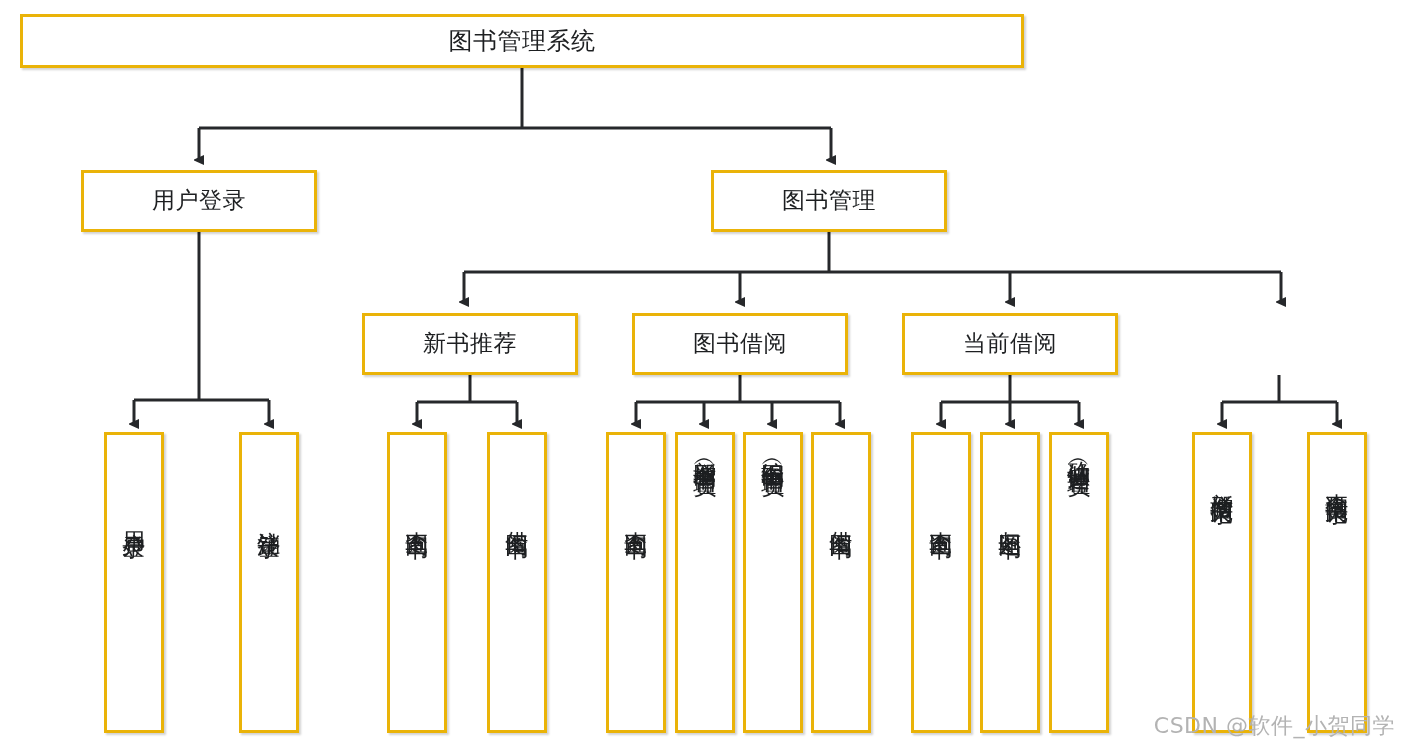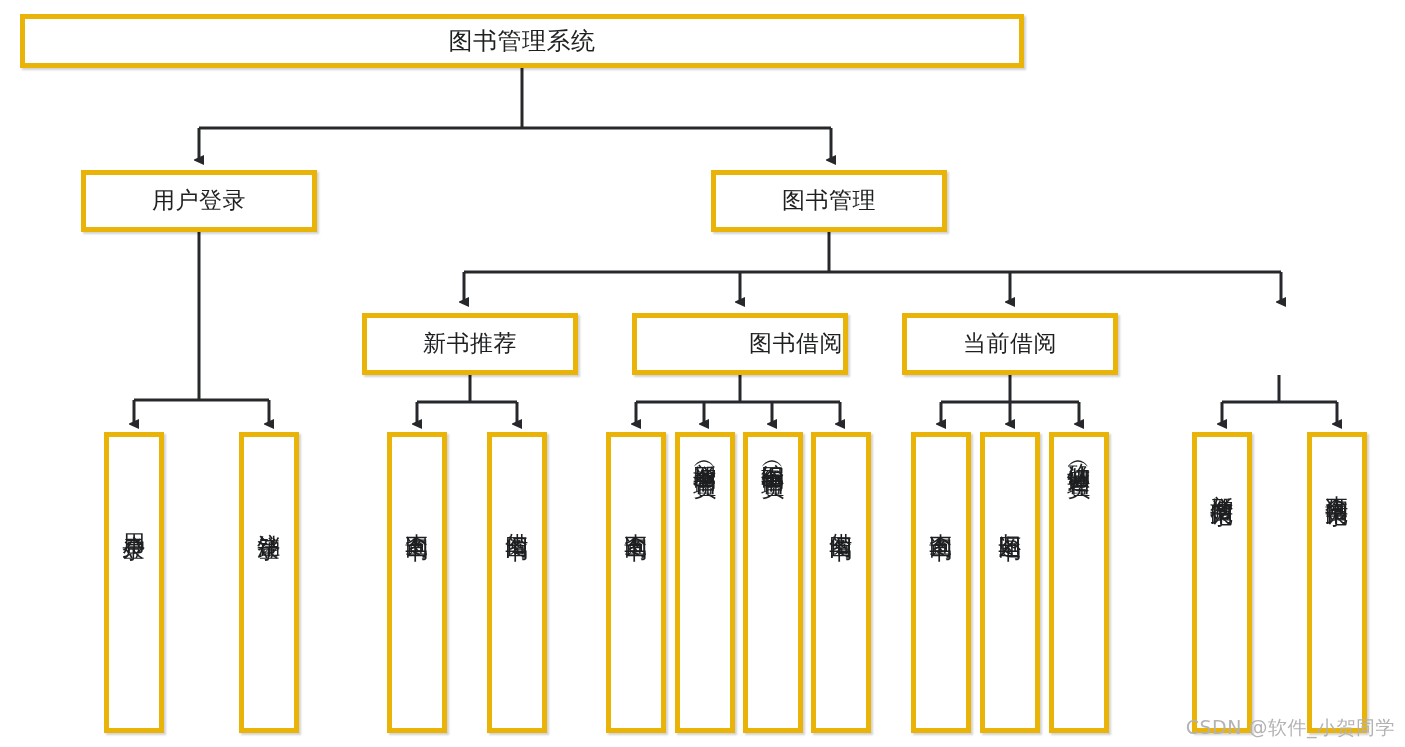--- a/index.html
+++ b/index.html
@@ -22,21 +22,21 @@
     left: 0;
     top: 0;
     width: 1405px;
     height: 747px;
     pointer-events: none;
   }
   .node {
     position: absolute;
     box-sizing: border-box;
     background: #ffffff;
-    border: 5px solid #eab308;
+    border: 3px solid #eab308;
     display: flex;
     align-items: center;
     justify-content: center;
     color: #1d1f21;
     box-shadow: 2px 2px 2px rgba(0,0,0,0.18);
   }
   .node .label {
     font-size: 23px;
     line-height: 1.18;
     letter-spacing: 0.5px;
@@ -53,21 +53,21 @@
     font-size: 23px;
     line-height: 1.15;
     letter-spacing: 2px;
     white-space: nowrap;
   }
   .node.root .label { font-size: 24px; }
   .watermark {
     position: absolute;
     right: 10px;
     bottom: 6px;
-    font-size: 19px;
+    font-size: 22px;
     color: #b3b3b3;
     white-space: nowrap;
     letter-spacing: 0.5px;
   }
 </style>
 </head>
 <body>
 
 <div id="canvas">
 
@@ -128,21 +128,21 @@
   <div class="node" style="left:81px; top:170px; width:236px; height:62px;">
     <span class="label">用户登录</span>
   </div>
   <div class="node" style="left:711px; top:170px; width:236px; height:62px;">
     <span class="label">图书管理</span>
   </div>
 
   <div class="node" style="left:362px; top:313px; width:216px; height:62px;">
     <span class="label">新书推荐</span>
   </div>
-  <div class="node" style="left:632px; top:313px; width:216px; height:62px;justify-content:flex-end;">
+  <div class="node" style="left:632px; top:313px; width:216px; height:62px;">
     <span class="label">图书借阅</span>
   </div>
   <div class="node" style="left:902px; top:313px; width:216px; height:62px;text-align:center;">
     <span class="label">当前借阅</span>
   </div>
 
   <div class="node leaf" style="left:104px; top:432px; width:60px; height:301px; padding-top:78px;">
     <span class="label">用户登录</span>
   </div>
   <div class="node leaf" style="left:239px; top:432px; width:60px; height:301px; padding-top:78px;">

